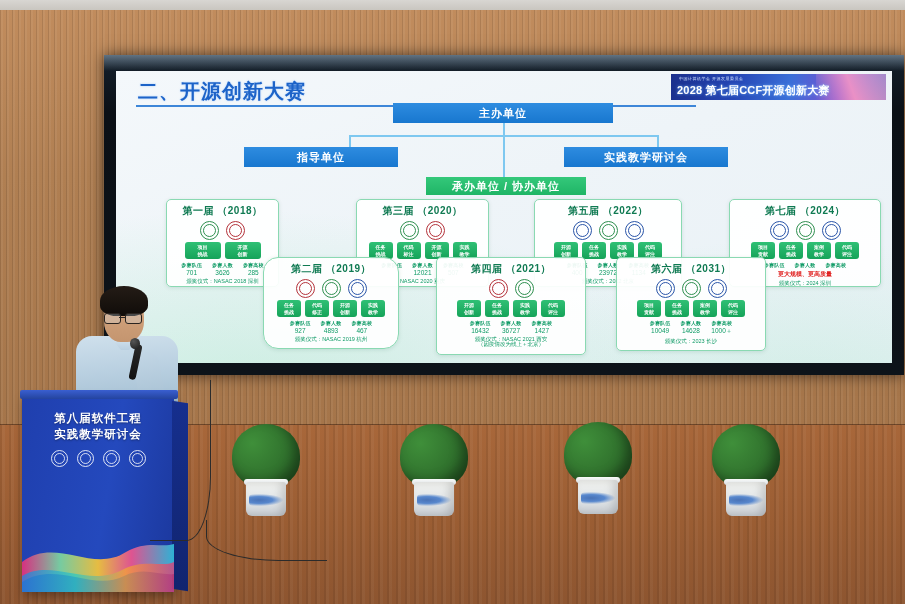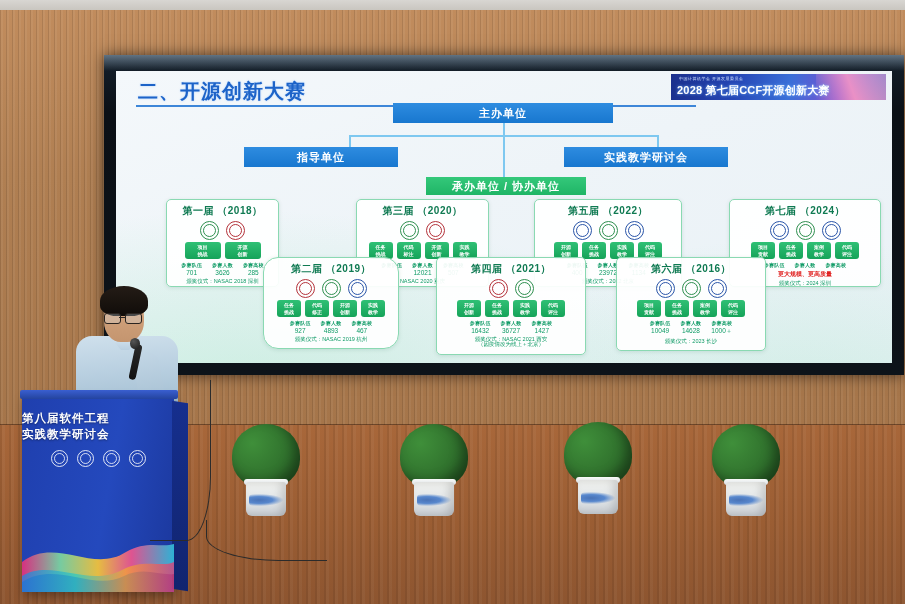--- a/index.html
+++ b/index.html
@@ -77,21 +77,21 @@
   .highlight{text-align:center;color:#e02020;font-size:6px;font-weight:bold;margin:1px 0;}
 
   
   .podium{position:absolute;left:22px;top:396px;width:152px;height:196px;
     background:linear-gradient(100deg,#1f3fae 0%,#2449bd 55%,#1b379c 100%);
     box-shadow:2px 4px 10px rgba(0,0,0,.35);}
   .podium-side{position:absolute;right:-14px;top:6px;width:16px;height:188px;
     background:linear-gradient(180deg,#162f8e,#11246f);transform:skewY(9deg);}
   .podium-top{position:absolute;left:-2px;top:-6px;width:158px;height:9px;
     background:linear-gradient(180deg,#3a5fd0,#24449f);border-radius:2px;}
-  .podium-title{position:absolute;left:0;top:14px;width:152px;
+  .podium-title{position:absolute;left:0;top:14px;width:152px;text-align:center;
     color:#fff;font-weight:bold;font-size:11.5px;line-height:16px;letter-spacing:1px;
     text-shadow:0 1px 2px rgba(0,0,0,.4);}
   .podium-logos{position:absolute;left:0;top:54px;width:152px;display:flex;
     justify-content:center;gap:9px;}
   .p-logo{width:15px;height:15px;border-radius:50%;border:1.2px solid rgba(255,255,255,.85);
     display:flex;align-items:center;justify-content:center;}
   .p-logo::after{content:"";width:9px;height:9px;border-radius:50%;border:1px solid rgba(255,255,255,.8);}
   .wave{position:absolute;left:0;bottom:0;width:152px;height:74px;overflow:hidden;}
 
   
@@ -327,21 +327,21 @@
             </div>
           <div class="stat">
             <div class="lbl">参赛高校</div>
             <div class="val">1134</div>
             </div>
         </div>
         <div class="ceremony">颁奖仪式：2022 北京</div>
       </div>
 
       <div class="card" style="left:500px;top:186px;width:148px;height:92px;z-index:5;">
-        <div class="card-title">第六届 （2016）</div>
+        <div class="card-title">第六届 （2031）</div>
         <div class="logos">
           <div class="logo lg-blue"></div>
           <div class="logo lg-green"></div>
           <div class="logo lg-blue"></div>
         </div>
         <div class="tags">
           <div class="tag">项目
 贡献</div>
           <div class="tag">任务
 挑战</div>

